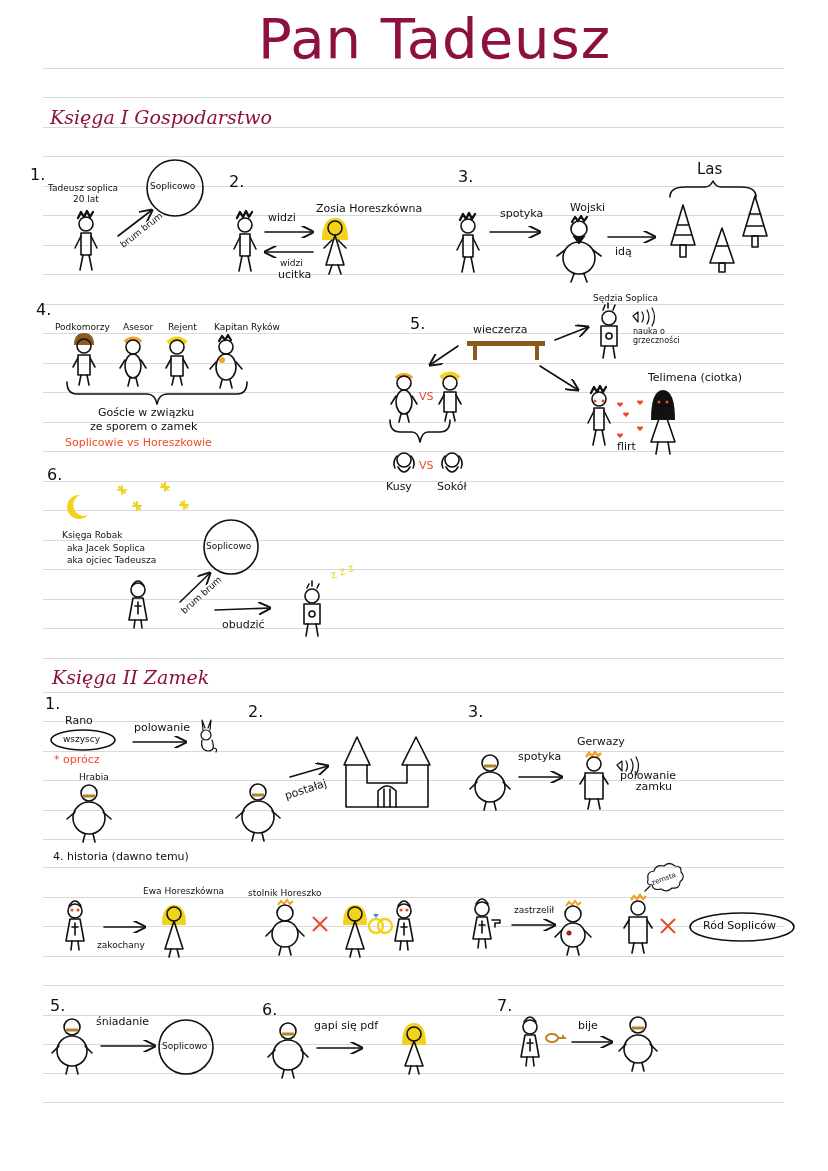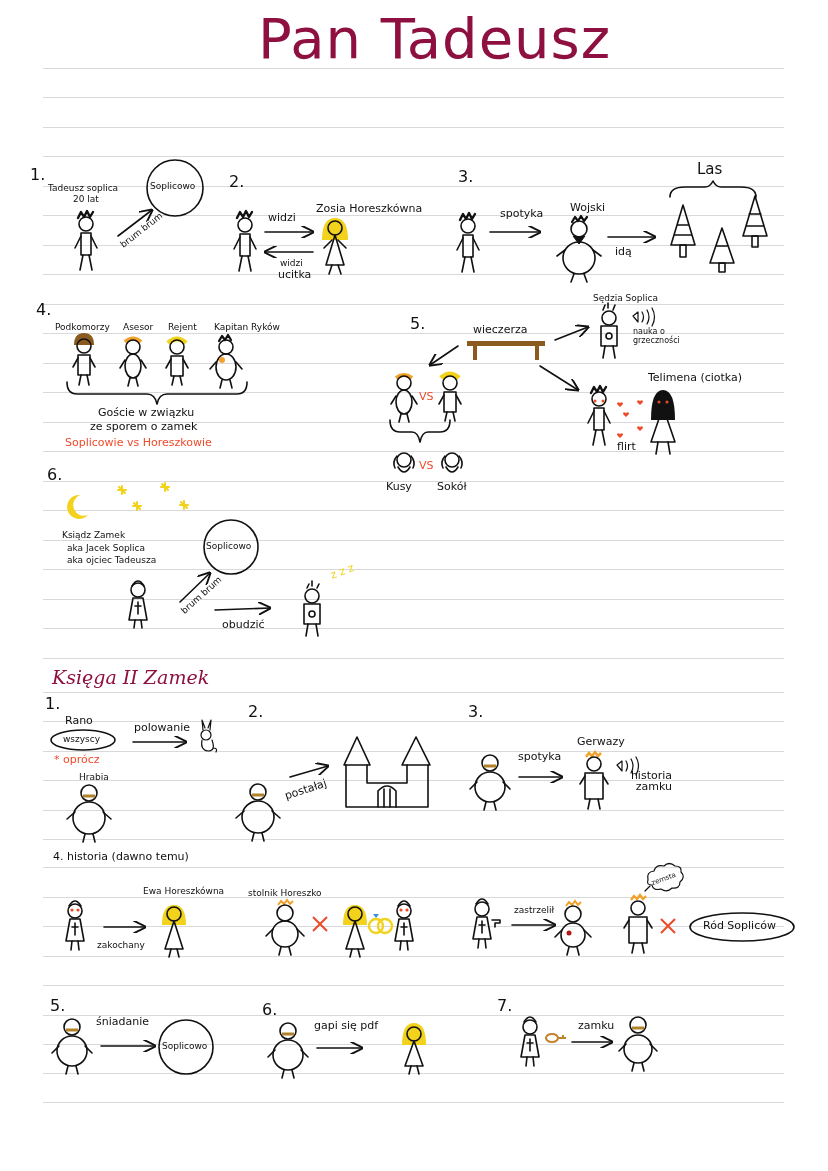--- a/index.html
+++ b/index.html
@@ -382,20 +382,21 @@
     <g>
       <circle cx="638" cy="1025" r="8" class="ink"></circle>
       <path d="M632,1028 h12" stroke="#b0822a" stroke-width="3"></path>
       <circle cx="638" cy="1049" r="14" class="ink"></circle>
       <path d="M626,1044 l-7,7 M650,1044 l7,7 M634,1063 l-2,8 M642,1063 l2,8" class="ink"></path>
     </g>
   </svg>
 
   <div class="t title" style="left:258px;top:6px;">Pan Tadeusz</div>
 
+  <div class="t book" style="left:50px;top:106px;">Księga I  Gospodarstwo</div>
 
   <div class="t num" style="left:30px;top:165px;">1.</div>
   <div class="t lbl-s" style="left:48px;top:183px;">Tadeusz soplica</div>
   <div class="t lbl-s" style="left:73px;top:194px;">20 lat</div>
   <div class="t lbl-s" style="left:150px;top:181px;">Soplicowo</div>
   <div class="t lbl-s" style="left:116px;top:225px;transform:rotate(-38deg);">brum brum</div>
 
   <div class="t num" style="left:229px;top:172px;">2.</div>
   <div class="t lbl" style="left:268px;top:211px;">widzi</div>
   <div class="t lbl" style="left:316px;top:202px;">Zosia Horeszkówna</div>
@@ -422,21 +423,21 @@
   <div class="t lbl-s" style="left:593px;top:293px;">Sędzia Soplica</div>
   <div class="t lbl-s" style="left:633px;top:327px;width:60px;white-space:normal;line-height:9px;font-size:8px;">nauka o grzeczności</div>
   <div class="t lbl" style="left:648px;top:371px;">Telimena (ciotka)</div>
   <div class="t lbl" style="left:617px;top:440px;">flirt</div>
   <div class="t lbl red" style="left:419px;top:390px;">VS</div>
   <div class="t lbl red" style="left:419px;top:459px;">VS</div>
   <div class="t lbl" style="left:386px;top:480px;">Kusy</div>
   <div class="t lbl" style="left:437px;top:480px;">Sokół</div>
 
   <div class="t num" style="left:47px;top:465px;">6.</div>
-  <div class="t lbl-s" style="left:62px;top:530px;">Ksiądz Zamek</div>
+  <div class="t lbl-s" style="left:62px;top:530px;">Księga Robak</div>
   <div class="t lbl-s" style="left:67px;top:543px;">aka Jacek Soplica</div>
   <div class="t lbl-s" style="left:67px;top:555px;">aka ojciec Tadeusza</div>
   <div class="t lbl-s" style="left:206px;top:541px;">Soplicowo</div>
   <div class="t lbl-s" style="left:176px;top:590px;transform:rotate(-42deg);">brum brum</div>
   <div class="t lbl" style="left:222px;top:618px;">obudzić</div>
   <div class="t lbl" style="left:330px;top:565px;color:#f2d21a;transform:rotate(-20deg);">z z z</div>
 
   <div class="t book" style="left:52px;top:666px;">Księga II  Zamek</div>
 
   <div class="t num" style="left:45px;top:694px;">1.</div>
@@ -445,32 +446,32 @@
   <div class="t lbl red" style="left:54px;top:753px;">* oprócz</div>
   <div class="t lbl-s" style="left:79px;top:772px;">Hrabia</div>
   <div class="t lbl" style="left:134px;top:721px;">polowanie</div>
 
   <div class="t num" style="left:248px;top:702px;">2.</div>
   <div class="t lbl" style="left:284px;top:783px;transform:rotate(-18deg);">postałaj</div>
 
   <div class="t num" style="left:468px;top:702px;">3.</div>
   <div class="t lbl" style="left:518px;top:750px;">spotyka</div>
   <div class="t lbl" style="left:577px;top:735px;">Gerwazy</div>
-  <div class="t lbl" style="left:620px;top:770px;width:52px;white-space:normal;line-height:11px;text-align:right;">historia zamku</div>
+  <div class="t lbl" style="left:620px;top:770px;width:52px;white-space:normal;line-height:11px;text-align:right;">polowanie zamku</div>
 
   <div class="t lbl" style="left:53px;top:850px;">4. historia (dawno temu)</div>
   <div class="t lbl-s" style="left:97px;top:897px;margin-top:43px;">zakochany</div>
   <div class="t lbl-s" style="left:143px;top:886px;">Ewa Horeszkówna</div>
   <div class="t lbl-s" style="left:248px;top:888px;">stolnik Horeszko</div>
   <div class="t lbl-s" style="left:514px;top:905px;">zastrzelił</div>
   <div class="t" style="left:651px;top:875px;font-size:7px;transform:rotate(-20deg);">zemsta</div>
   <div class="t lbl" style="left:703px;top:919px;">Ród Sopliców</div>
 
   <div class="t num" style="left:50px;top:996px;">5.</div>
   <div class="t lbl" style="left:96px;top:1015px;">śniadanie</div>
   <div class="t lbl-s" style="left:162px;top:1041px;">Soplicowo</div>
 
   <div class="t num" style="left:262px;top:1000px;">6.</div>
   <div class="t lbl" style="left:314px;top:1019px;">gapi się pdf</div>
 
   <div class="t num" style="left:497px;top:996px;">7.</div>
-  <div class="t lbl" style="left:578px;top:1019px;">zamku</div>
+  <div class="t lbl" style="left:578px;top:1019px;">bije</div>
 </div>
 
 </body></html>

